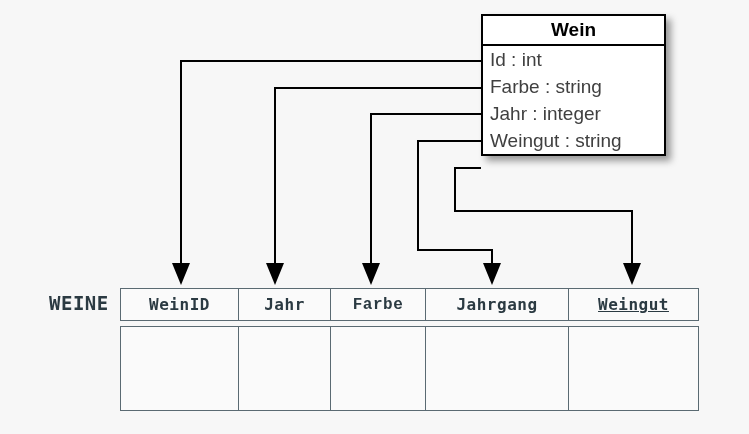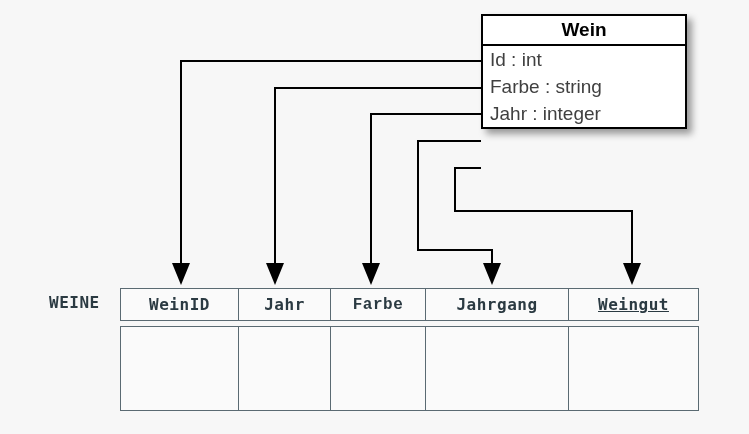--- a/index.html
+++ b/index.html
@@ -14,21 +14,21 @@
     background: #f7f7f7;
     overflow: hidden;
     font-family: "Liberation Sans", sans-serif;
   }
 
   
   .uml-box {
     position: absolute;
     left: 481px;
     top: 14px;
-    width: 206px;
+    width: 185px;
     box-sizing: border-box;
     border: 2px solid #000000;
     background: #ffffff;
     box-shadow: 5px 5px 7px rgba(0,0,0,0.38);
     z-index: 5;
   }
   .uml-title {
     text-align: center;
     font-weight: bold;
     font-size: 19px;
@@ -74,21 +74,21 @@
     stroke: none;
   }
 
   
   .tbl-label {
     position: absolute;
     left: 49px;
     top: 293px;
     font-family: "DejaVu Sans Mono", "Liberation Mono", monospace;
     font-weight: bold;
-    font-size: 16px;
+    font-size: 19px;
     line-height: 20px;
     letter-spacing: 0.5px;
     color: #2b3a42;
     z-index: 6;
   }
   .tbl-wrap {
     position: absolute;
     left: 120px;
     top: 288px;
     z-index: 6;
@@ -158,20 +158,21 @@
       <polygon points="632,285 623,263 641,263"></polygon>
     </g>
   </svg>
 
   <div class="uml-box">
     <div class="uml-title">Wein</div>
     <div class="uml-attrs">
       <div class="uml-attr">Id : int</div>
       <div class="uml-attr">Farbe : string</div>
       <div class="uml-attr">Jahr : integer</div>
+      <div class="uml-attr">Weingut : string</div>
     </div>
   </div>
 
   <div class="tbl-label">WEINE</div>
 
   <div class="tbl-wrap">
 
     <div class="tbl-row header-row">
       <div class="tbl-cell c0">WeinID</div>
       <div class="tbl-cell c1">Jahr</div>

